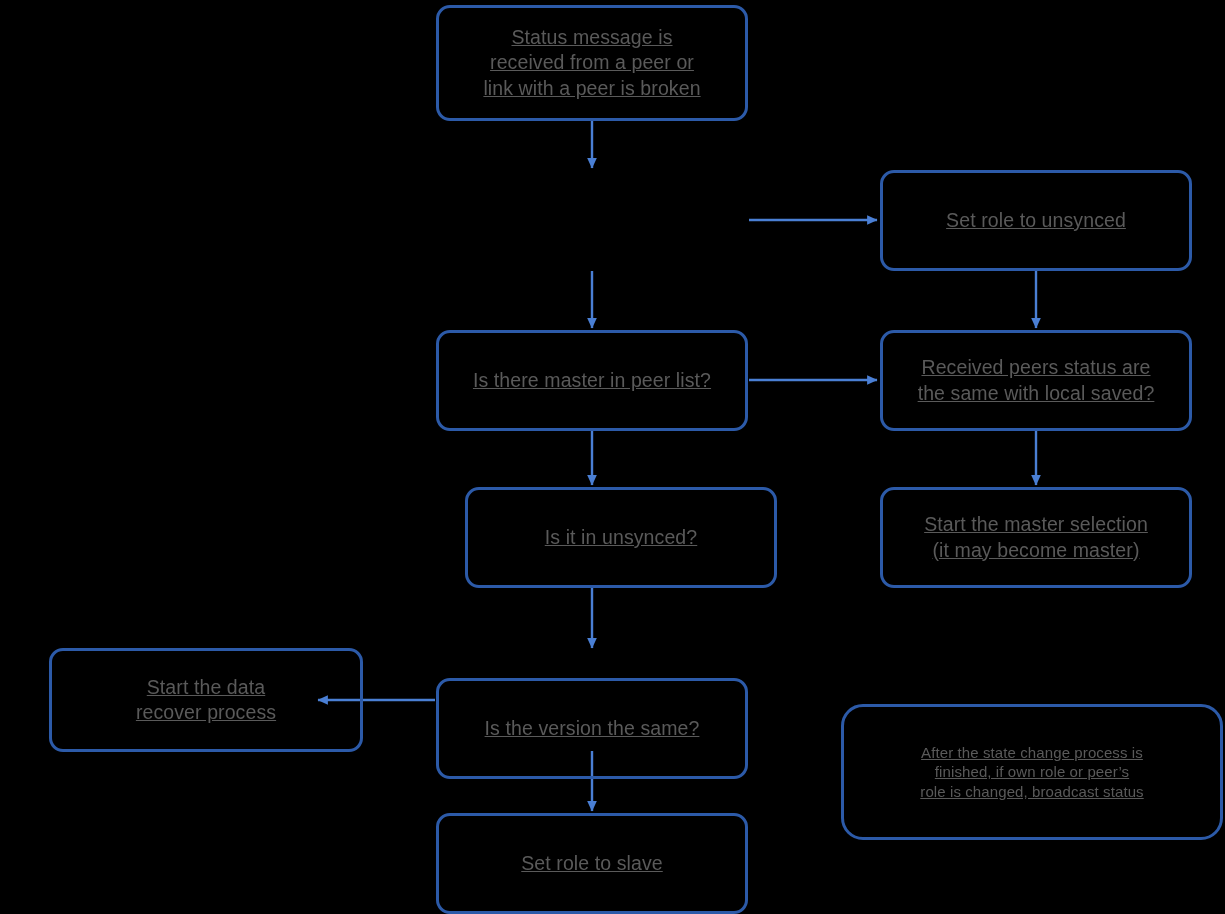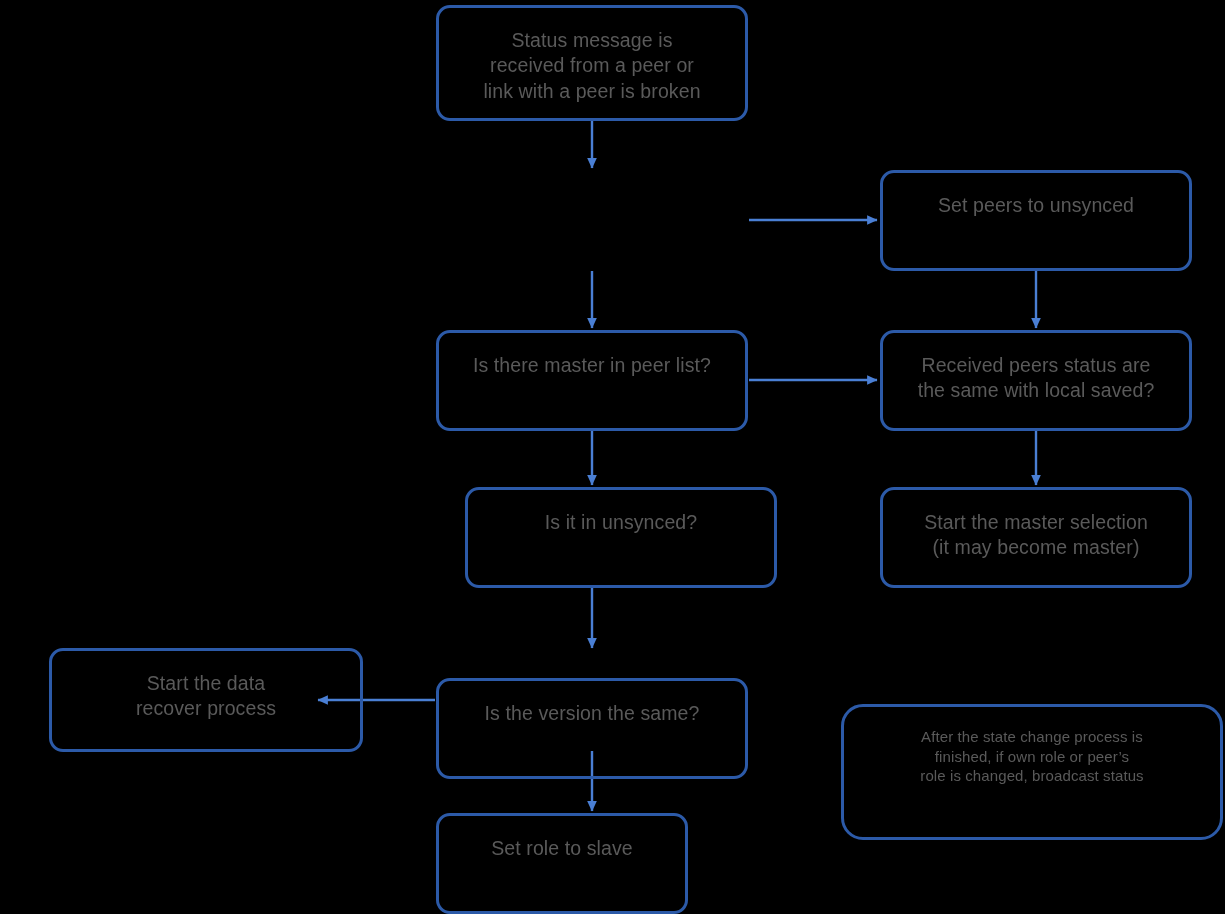--- a/index.html
+++ b/index.html
@@ -16,28 +16,30 @@
     overflow: hidden;
     font-family: "Liberation Sans", sans-serif;
   }
   .node {
     position: absolute;
     box-sizing: border-box;
     border: 3px solid #2c5aa8;
     border-radius: 14px;
     background: transparent;
     display: flex;
+    align-items: center;
     justify-content: center;
     text-align: center;
     color: #5a5a5a;
     font-size: 19.5px;
     line-height: 1.30;
     letter-spacing: 0.1px;
-    padding: 20px 14px;
+    padding: 8px 14px;
     white-space: pre-line;
+    text-decoration: underline;
   }
   .node.note {
     border-radius: 22px;
     font-size: 15px;
   }
   .node-text {
     display: block;
     width: 100%;
     white-space: pre-line;
   }
@@ -108,21 +110,21 @@
   </svg>
 
   <div class="node" style="left:436px; top:5px; width:312px; height:116px;">
     <span class="node-text">Status message is
 received from a peer or
 link with a peer is broken</span>
   </div>
 
 
   <div class="node" style="left:880px; top:170px; width:312px; height:101px;">
-    <span class="node-text">Set peers to unsynced</span>
+    <span class="node-text">Set role to unsynced</span>
   </div>
 
   <div class="node" style="left:436px; top:330px; width:312px; height:101px;">
     <span class="node-text">Is there master in peer list?</span>
   </div>
 
   <div class="node" style="left:880px; top:330px; width:312px; height:101px;">
     <span class="node-text">Received peers status are
 the same with local saved?</span>
   </div>
@@ -138,21 +140,21 @@
 
   <div class="node" style="left:1px; top:648px; width:314px; height:104px;margin-left:48px;">
     <span class="node-text">Start the data
 recover process</span>
   </div>
 
   <div class="node" style="left:436px; top:678px; width:312px; height:101px;">
     <span class="node-text">Is the version the same?</span>
   </div>
 
-  <div class="node" style="left:436px; top:813px; width:252px; height:101px;">
+  <div class="node" style="left:436px; top:813px; width:312px; height:101px;">
     <span class="node-text">Set role to slave</span>
   </div>
 
   <div class="node note" style="left:841px; top:704px; width:382px; height:136px;">
     <span class="node-text">After the state change process is
 finished, if own role or peer’s
 role is changed, broadcast status</span>
   </div>
 
 </div>

